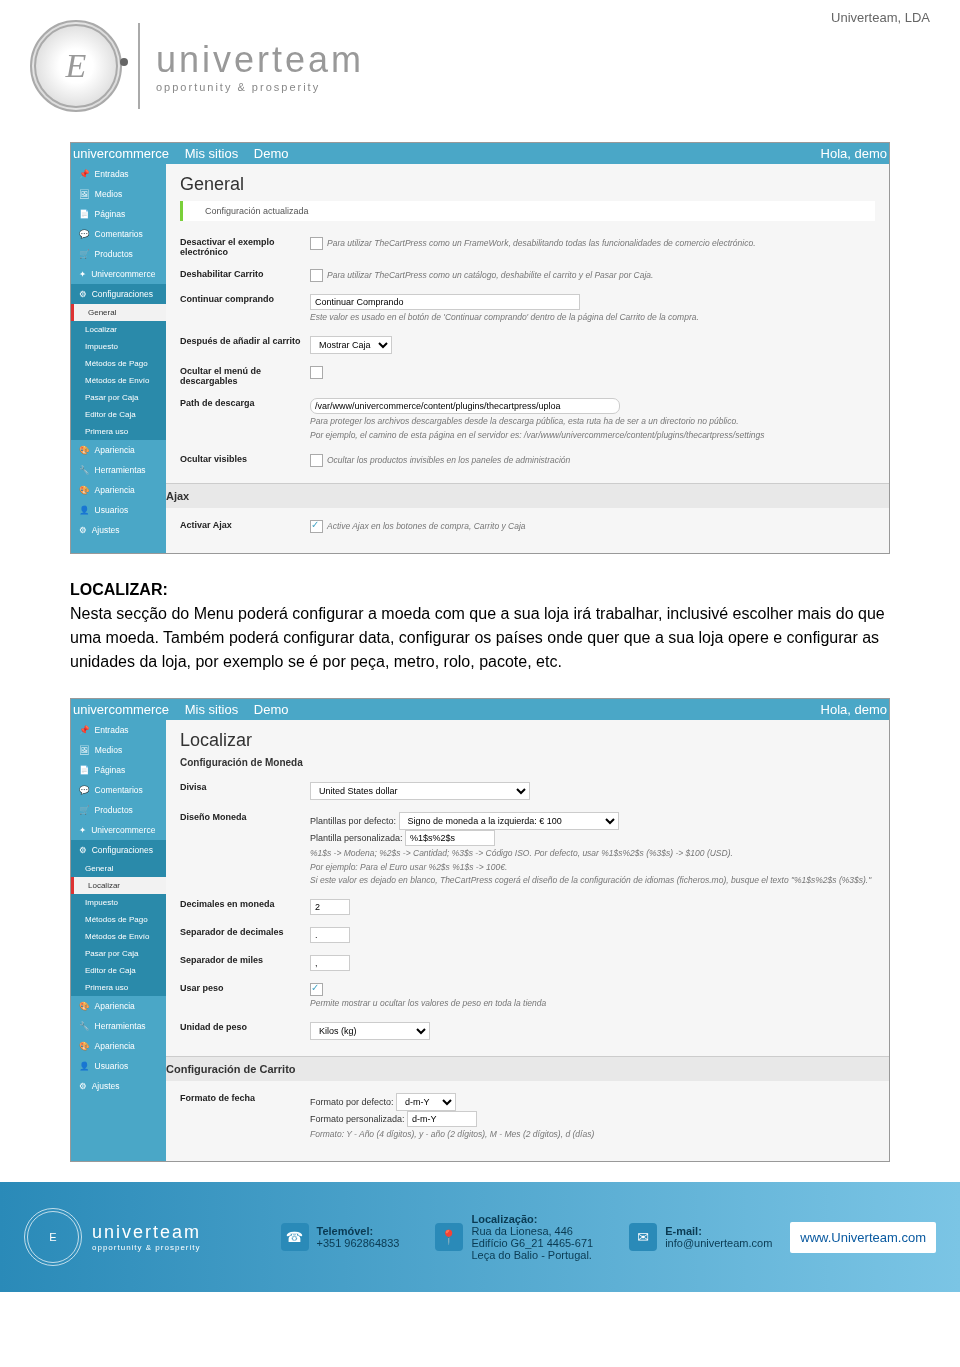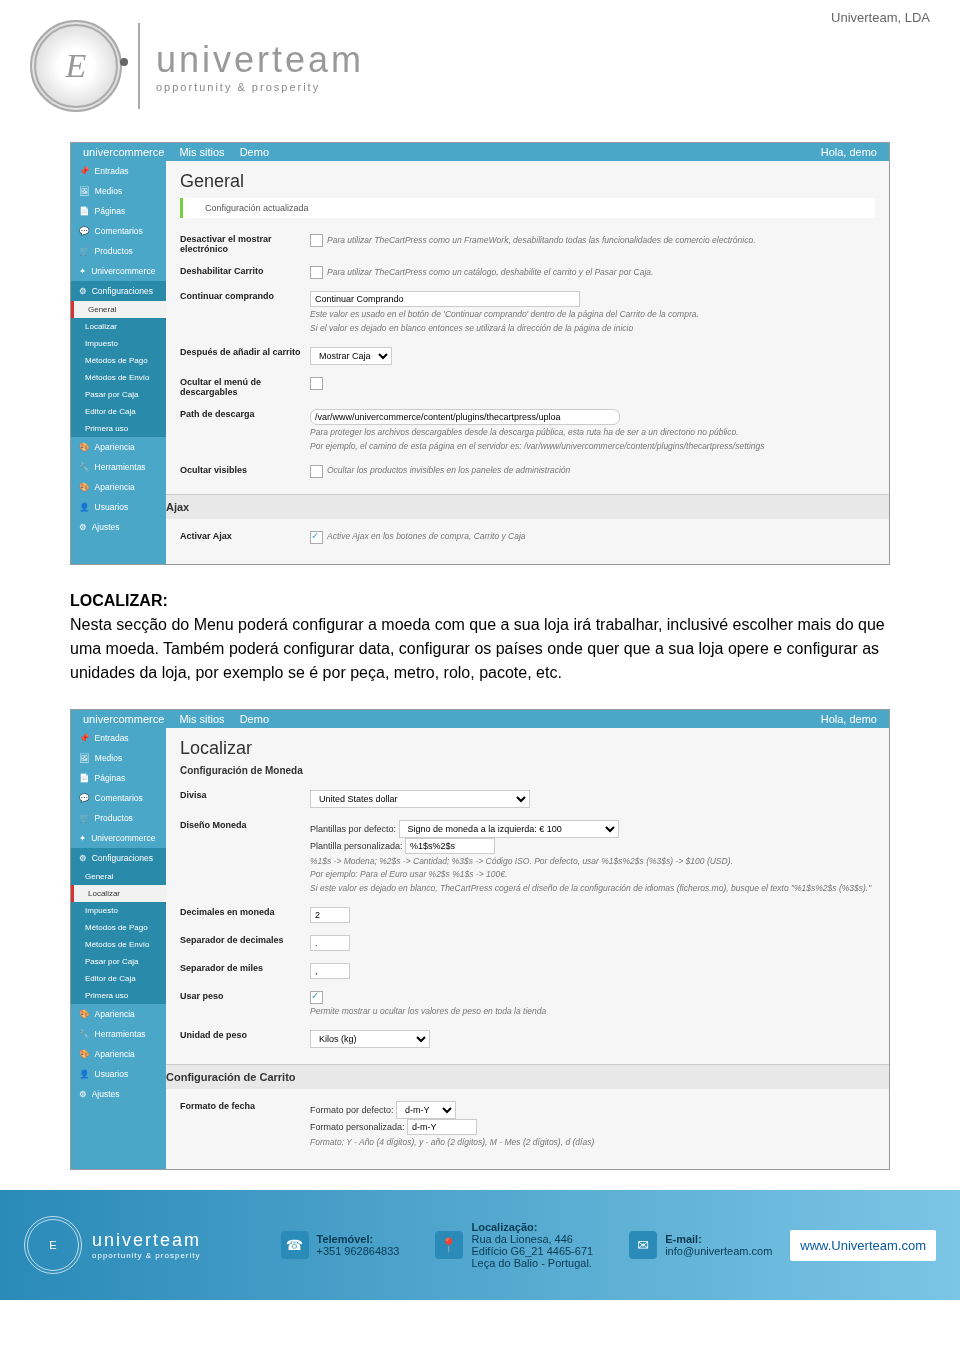--- a/index.html
+++ b/index.html
@@ -7,21 +7,21 @@
 .header-right{position:absolute;top:10px;right:30px;color:#666;font-size:13px}
 .header-logo{display:flex;align-items:center;padding:20px 30px}
 .logo-circle{width:80px;height:80px;border-radius:50%;border:6px double #aaa;display:flex;align-items:center;justify-content:center;position:relative;background:radial-gradient(circle,#fff 30%,#ccc)}
 .logo-circle::after{content:"";position:absolute;right:-12px;top:40%;width:8px;height:8px;background:#666;border-radius:50%}
 .logo-circle span{font-size:34px;color:#999;font-style:italic;font-family:serif}
 .vline{width:2px;height:86px;background:#aaa;margin:0 16px}
 .brand-text{display:flex;flex-direction:column}
 .brand-text .t1{font-size:36px;color:#999;letter-spacing:3px;font-weight:300}
 .brand-text .t2{font-size:11px;color:#888;letter-spacing:2px}
 .screenshot{margin:10px 70px 20px 70px;border:1px solid #999}
-.wp-topbar{background:#4aa7c7;color:#fff;font-size:11px;padding:3px 12px;display:flex;justify-content:space-between;align-items:center}
+.wp-topbar{background:#4aa7c7;color:#fff;font-size:13px;padding:3px 2px;display:flex;justify-content:space-between;align-items:center}
 .wp-topbar .left span{margin-right:12px}
 .wp-body{display:flex;background:#f2f2f2}
 .wp-sidebar{width:95px;background:#4aa7c7;color:#fff;font-size:8.5px}
 .wp-sidebar .item{padding:5px 8px;display:flex;align-items:center;gap:5px;cursor:pointer}
 .wp-sidebar .item.selected{background:#2a8aaa}
 .wp-sidebar .sub{background:#2a8aaa;padding:4px 8px 4px 14px;font-size:8px;cursor:pointer}
 .wp-sidebar .sub.active{background:#f2f2f2;color:#333;border-left:3px solid #d33}
 .wp-main{flex:1;background:#f6f6f6;padding:8px 14px 14px 14px;font-size:9px}
 .wp-main h1{font-size:18px;font-weight:400;color:#333;margin:2px 0 6px 0}
 .notice{background:#fff;border-left:3px solid #7ad03a;padding:5px 22px;margin-bottom:10px;font-size:9px;color:#555}
@@ -89,33 +89,32 @@
         <div class="item">🔧 <span>Herramientas</span></div>
         <div class="item">🎨 <span>Apariencia</span></div>
         <div class="item">👤 <span>Usuarios</span></div>
         <div class="item">⚙ <span>Ajustes</span></div>
       </div>
       <div class="wp-main">
         <h1>General</h1>
         <div class="notice">Configuración actualizada</div>
 
         <div class="form-row">
-          <div class="lbl">Desactivar el mostrar electrónico</div>
+          <div class="lbl">Desactivar el exemplo electrónico</div>
           <div class="ctrl"><span class="chk"></span><span class="desc">Para utilizar TheCartPress como un FrameWork, desabilitando todas las funcionalidades de comercio electrónico.</span></div>
         </div>
         <div class="form-row">
           <div class="lbl">Deshabilitar Carrito</div>
           <div class="ctrl"><span class="chk"></span><span class="desc">Para utilizar TheCartPress como un catálogo, deshabilite el carrito y el Pasar por Caja.</span></div>
         </div>
         <div class="form-row">
           <div class="lbl">Continuar comprando</div>
           <div class="ctrl">
             <input type="text" style="width: 260px;" value="Continuar Comprando">
             <div class="desc">Este valor es usado en el botón de 'Continuar comprando' dentro de la página del Carrito de la compra.</div>
-            <div class="desc">Si el valor es dejado en blanco entonces se utilizará la dirección de la página de inicio</div>
           </div>
         </div>
         <div class="form-row">
           <div class="lbl">Después de añadir al carrito</div>
           <div class="ctrl"><select><option>Mostrar Caja</option></select></div>
         </div>
         <div class="form-row">
           <div class="lbl">Ocultar el menú de descargables</div>
           <div class="ctrl"><span class="chk"></span></div>
         </div>

